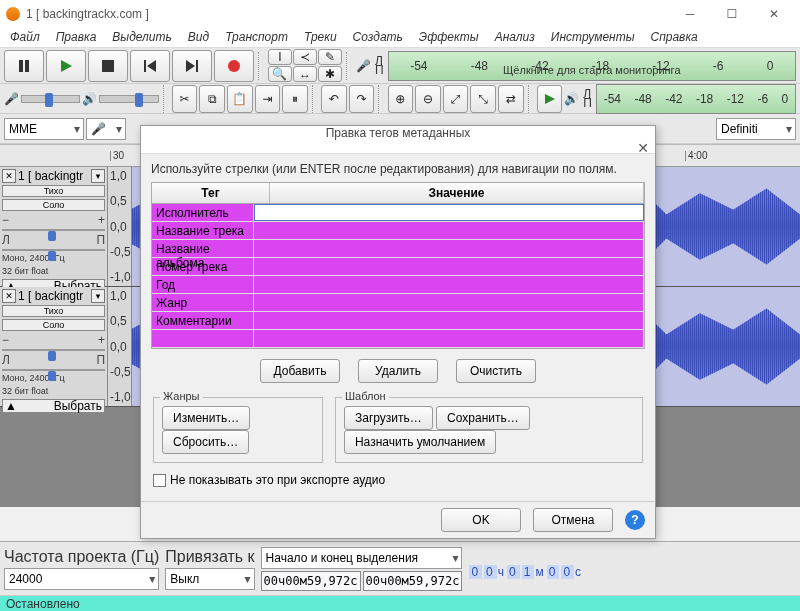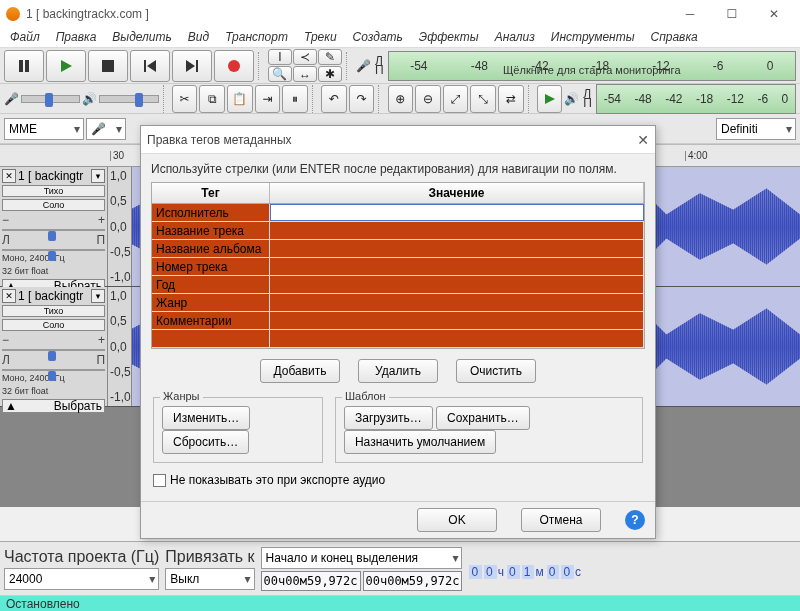--- a/index.html
+++ b/index.html
@@ -61,40 +61,40 @@
 .bgroup{display:flex;flex-direction:column;gap:2px;}
 .bgroup .lbl{font-size:16px;color:#333;}
 .numfield{height:20px;border:1px solid #888;background:#f8f8fb;padding:0 2px;font-family:monospace;font-size:12px;display:flex;align-items:center;}
 .bigtime{font-family:monospace;font-size:22px;color:#2a4bb8;letter-spacing:2px;}
 .bigtime .bd{background:#c8d6f5;padding:0 2px;margin:0 1px;}
 
 .status{position:absolute;left:0;right:0;bottom:0;height:16px;background:#5eead4;border-top:1px solid #ccc;padding:0 6px;font-size:11px;color:#333;display:flex;align-items:center;}
 
 
 .overlay{position:absolute;left:140px;top:125px;width:516px;background:#f0f0f0;border:1px solid #999;box-shadow:2px 2px 8px rgba(0,0,0,.25);}
-.dlg-title{height:28px;background:#fff;display:flex;align-items:center;padding:0 6px;border-bottom:1px solid #ddd;color:#444;}
+.dlg-title{height:28px;background:#fff;display:flex;align-items:center;padding:0 6px;border-bottom:1px solid #ddd;color:#444;flex-direction:column;}
 .dlg-title .x{margin-left:auto;font-size:14px;color:#555;}
 .dlg-body{padding:8px 10px;}
 .hint{color:#333;margin-bottom:6px;}
-.grid{border:1px solid #aaa;background:#c2410c;}
+.grid{border:1px solid #aaa;background:#d946ef;}
 .grid-head{display:flex;background:linear-gradient(#fdfdfd,#e6e6e6);border-bottom:1px solid #aaa;}
 .grid-head div{padding:3px 6px;font-weight:bold;text-align:center;border-right:1px solid #bbb;}
 .gh1{width:118px;} .gh2{flex:1;}
 .grid-row{display:flex;border-bottom:1px solid #ddd;height:18px;}
 .grid-row div{padding:2px 4px;border-right:1px solid #ddd;}
-.gc1{width:118px;} .gc2{flex:1;}
+.gc1{width:102px;} .gc2{flex:1;}
 .grid-row.sel .gc2{background:#fff;border:1px solid #4a74c9;}
 .dlg-btns{display:flex;justify-content:center;gap:18px;margin:10px 0;}
 .wbtn{height:24px;min-width:80px;border:1px solid #999;background:linear-gradient(#fdfdfd,#e6e6e6);padding:0 10px;border-radius:3px;}
 .groupbox{border:1px solid #bbb;padding:8px;margin:4px 2px;position:relative;display:inline-block;}
 .groupbox .gt{position:absolute;top:-8px;left:6px;background:#f0f0f0;padding:0 3px;font-size:11px;color:#333;}
 .groupcols{display:flex;gap:8px;}
 .chk{display:flex;align-items:center;gap:4px;margin:6px 2px;}
 .chk .box{width:13px;height:13px;border:1px solid #777;background:#fff;}
-.dlg-foot{display:flex;justify-content:flex-end;align-items:center;gap:24px;padding:6px 10px;border-top:1px solid #ccc;}
+.dlg-foot{display:flex;justify-content:flex-end;align-items:center;gap:12px;padding:6px 10px;border-top:1px solid #ccc;}
 .help{width:20px;height:20px;border-radius:50%;background:#2a7de1;color:#fff;display:flex;align-items:center;justify-content:center;font-weight:bold;}
 
 svg{display:block;}
 </style>
 </head>
 <body>
 
 <div class="titlebar">
   <div class="logo"></div>
   <span class="title">1 [ backingtrackx.com ]</span>

